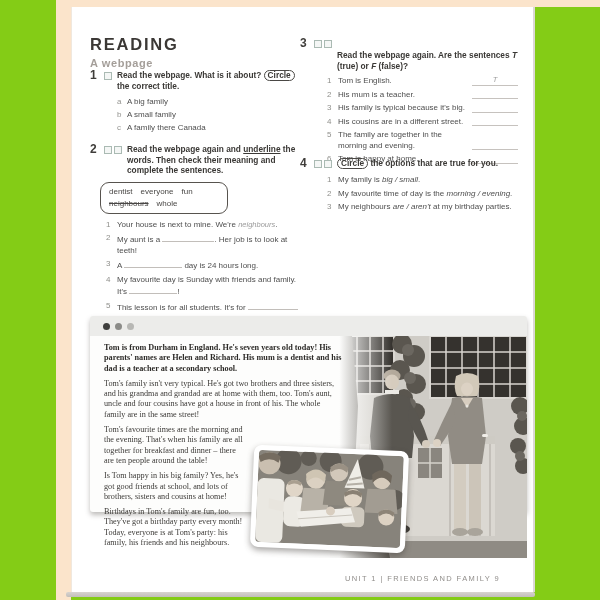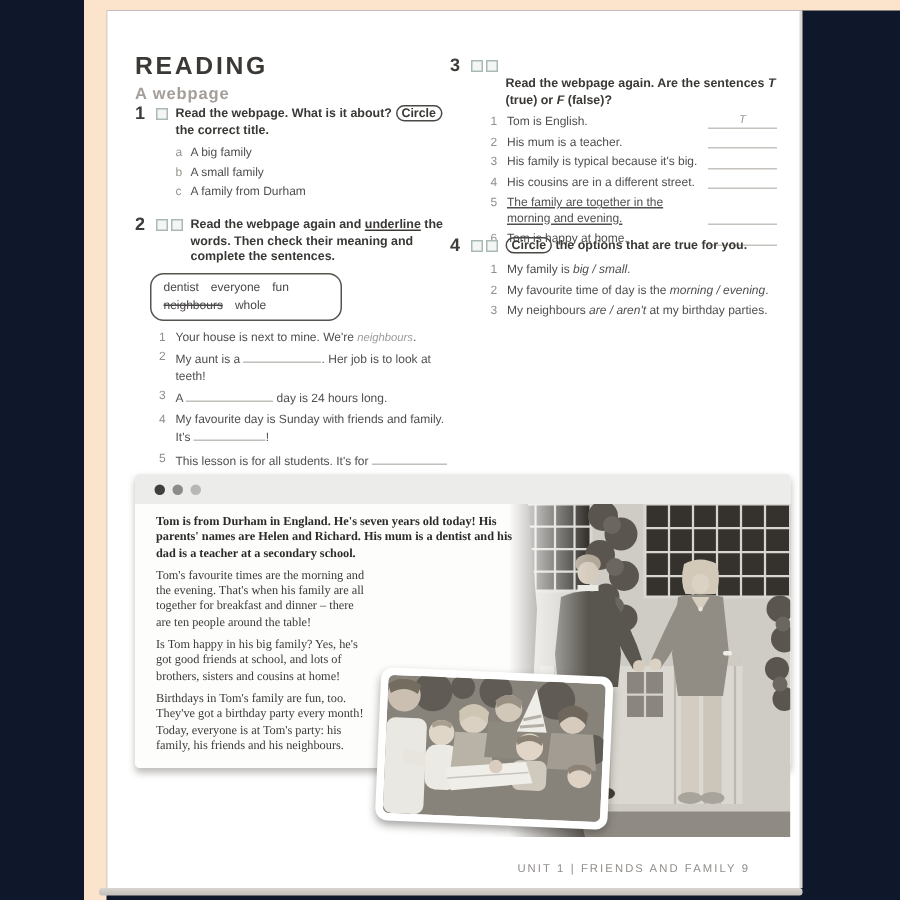--- a/index.html
+++ b/index.html
@@ -1,18 +1,18 @@
 <!DOCTYPE html>
 <html><head>
 <meta charset="utf-8">
 <style>
   html,body{margin:0;padding:0;}
   body{width:600px;height:600px;background:#ffffff;font-family:"Liberation Sans",sans-serif;
        -webkit-font-smoothing:antialiased;}
-  .screen{position:relative;width:600px;height:600px;overflow:hidden;background:#0f172a;}
+  .screen{position:relative;width:600px;height:600px;overflow:hidden;background:#84cc16;}
 
   
   .peach-top{position:absolute;left:56px;top:0;width:544px;height:7px;background:#fbe4cb;}
   .peach-left{position:absolute;left:56px;top:0;width:15px;height:600px;background:#fbe4cb;}
   .page{position:absolute;left:71px;top:7px;width:463px;height:585px;background:#ffffff;}
   .page-edge-right{position:absolute;left:533px;top:7px;width:2px;height:585px;background:#dcd8d4;}
   .page-edge-left{position:absolute;left:71px;top:7px;width:1px;height:585px;background:#f0e8de;}
   .bottom-strip{position:absolute;left:66px;top:592px;width:469px;height:5px;border-radius:2px;
        background:linear-gradient(#d8d4d0,#c2beba);}
 
@@ -100,21 +100,21 @@
         </div>
       </div>
       <div class="opts">
         <div>
           <span class="optletter">a</span><span>A big family</span>
         </div>
         <div>
           <span class="optletter">b</span><span>A small family</span>
         </div>
         <div>
-          <span class="optletter">c</span><span>A family from Durham</span>
+          <span class="optletter">c</span><span>A family there Canada</span>
         </div>
       </div>
     </div>
 
     <div class="ex" style="left:19px;top:137px;width:212px;">
       <div class="exhead">
         <span class="exnum">2</span>
         <span class="sqg">
             <span class="sq"></span>
             <span class="sq"></span>
@@ -204,21 +204,21 @@
           <div class="t3text">His family is typical because it's big.</div>
           <span class="t3ans"><span class="hand"></span></span>
         </div>
         <div class="t3row">
           <span class="t3num">4</span>
           <div class="t3text">His cousins are in a different street.</div>
           <span class="t3ans"><span class="hand"></span></span>
         </div>
         <div class="t3row">
           <span class="t3num">5</span>
-          <div class="t3text" style="width:133px;text-decoration:underline;">The family are together in the morning and evening.</div>
+          <div class="t3text" style="width:133px;">The family are together in the morning and evening.</div>
           <span class="t3ans"><span class="hand"></span></span>
         </div>
         <div class="t3row">
           <span class="t3num">6</span>
           <div class="t3text">Tom is happy at home.</div>
           <span class="t3ans"><span class="hand"></span></span>
         </div>
       </div>
     </div>
 
@@ -347,20 +347,21 @@
           <rect x="124" y="128" width="12" height="66" fill="#d3ccc0"></rect>
           <rect x="139" y="128" width="12" height="66" fill="#ccc5b9"></rect>
           <ellipse cx="130" cy="196" rx="8" ry="4" fill="#a9a49b"></ellipse>
           <ellipse cx="145" cy="196" rx="8" ry="4" fill="#a9a49b"></ellipse>
           <rect x="152" y="98" width="6" height="3" rx="1.5" fill="#f0ede8"></rect>
         </svg>
         <div class="fade"></div>
 
         <div class="mock-text">
           <p class="p1">Tom is from Durham in England. He's seven years old today! His parents' names are Helen and Richard. His mum is a dentist and his dad is a teacher at a secondary school.</p>
+          <p>Tom's family isn't very typical. He's got two brothers and three sisters, and his grandma and grandad are at home with them, too. Tom's aunt, uncle and four cousins have got a house in front of his. The whole family are in the same street!</p>
           <div class="photo-spacer"></div>
           <p>Tom's favourite times are the morning and the evening. That's when his family are all together for breakfast and dinner – there are ten people around the table!</p>
           <p>Is Tom happy in his big family? Yes, he's got good friends at school, and lots of brothers, sisters and cousins at home!</p>
           <p>Birthdays in Tom's family are fun, too. They've got a birthday party every month! Today, everyone is at Tom's party: his family, his friends and his neighbours.</p>
         </div>
 
         <div class="family-frame">
           <svg width="145" height="92" viewBox="0 0 145 92">
             <rect width="145" height="92" fill="#87837b"></rect>
             <g fill="#605c55">

